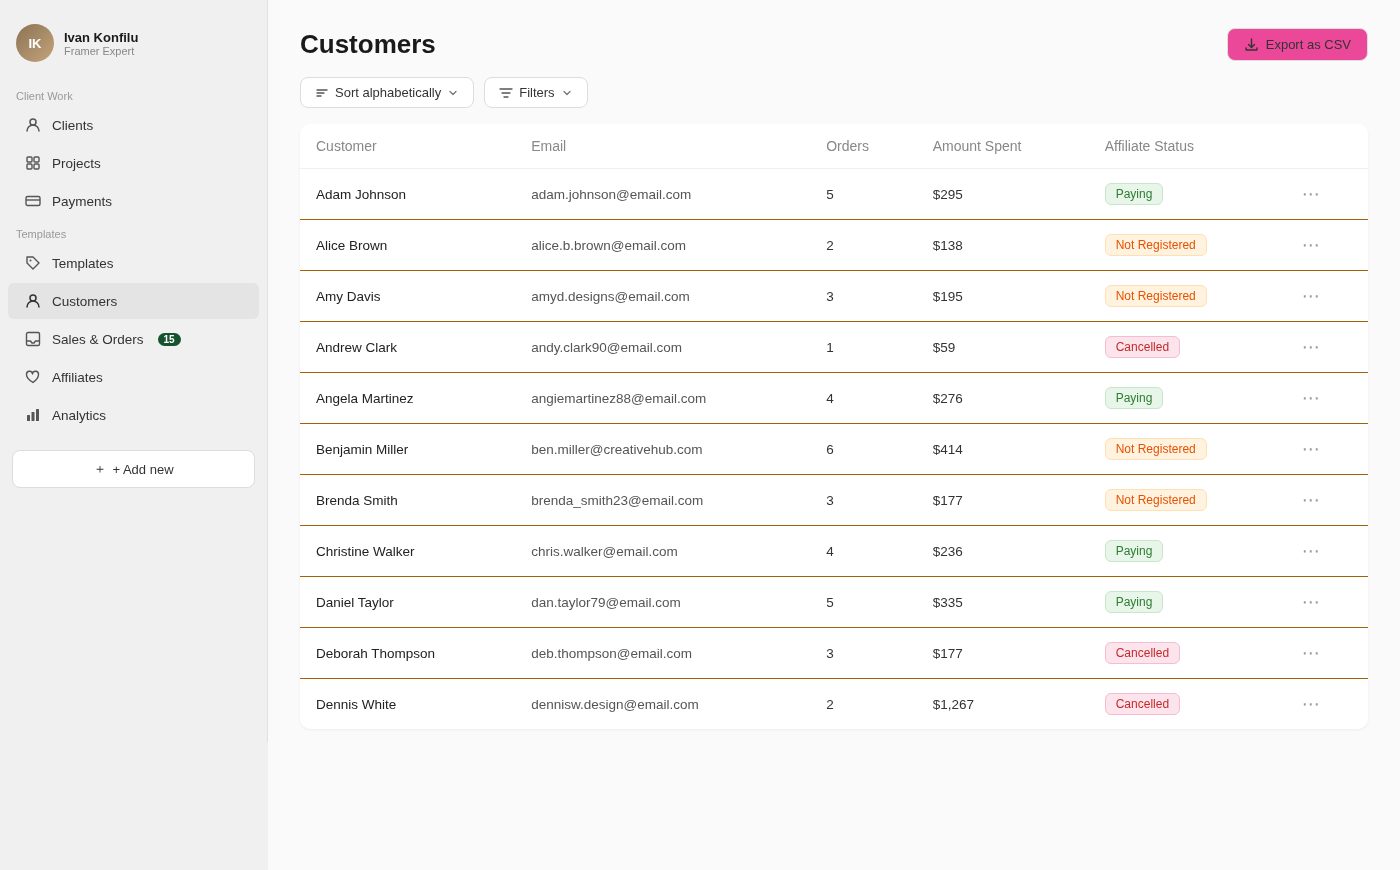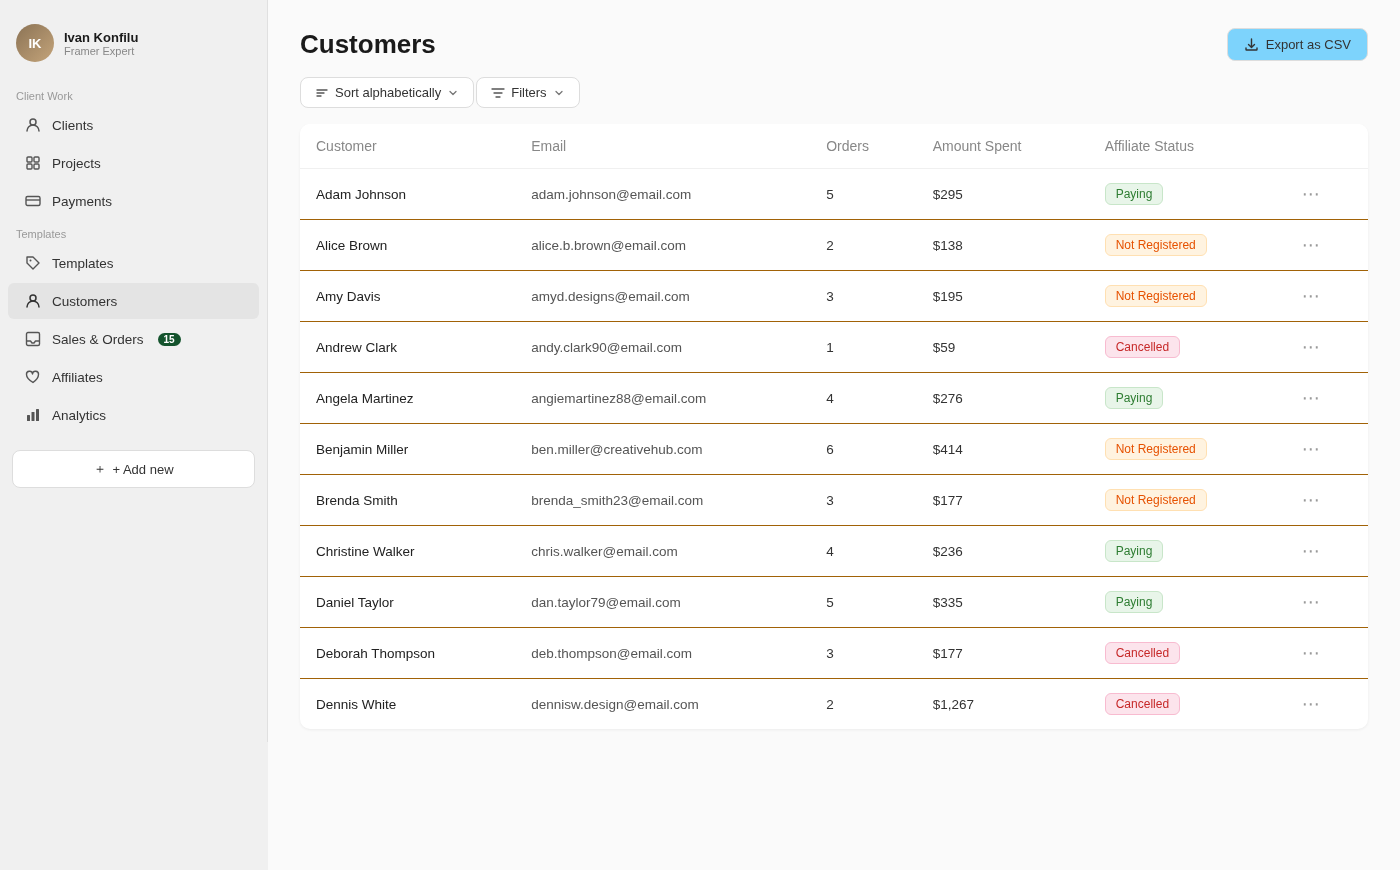--- a/index.html
+++ b/index.html
@@ -106,33 +106,33 @@
       font-size: 26px;
       font-weight: 700;
       color: #1a1a1a;
     }
 
     .export-btn {
       display: flex;
       align-items: center;
       gap: 7px;
       padding: 8px 16px;
-      background: #7dd3fc;
+      background: #ec4899;
       border: 1px solid #ddd;
       border-radius: 8px;
       font-size: 13px;
       color: #333;
       cursor: pointer;
       font-weight: 500;
     }
 
     .toolbar {
       display: flex;
       align-items: flex-start;
-      gap: 2px;
+      gap: 10px;
       padding: 0 24px 16px 32px;
     }
     .toolbar-btn {
       display: flex;
       align-items: center;
       gap: 6px;
       padding: 7px 14px;
       background: white;
       border: 1px solid #ddd;
       border-radius: 8px;

